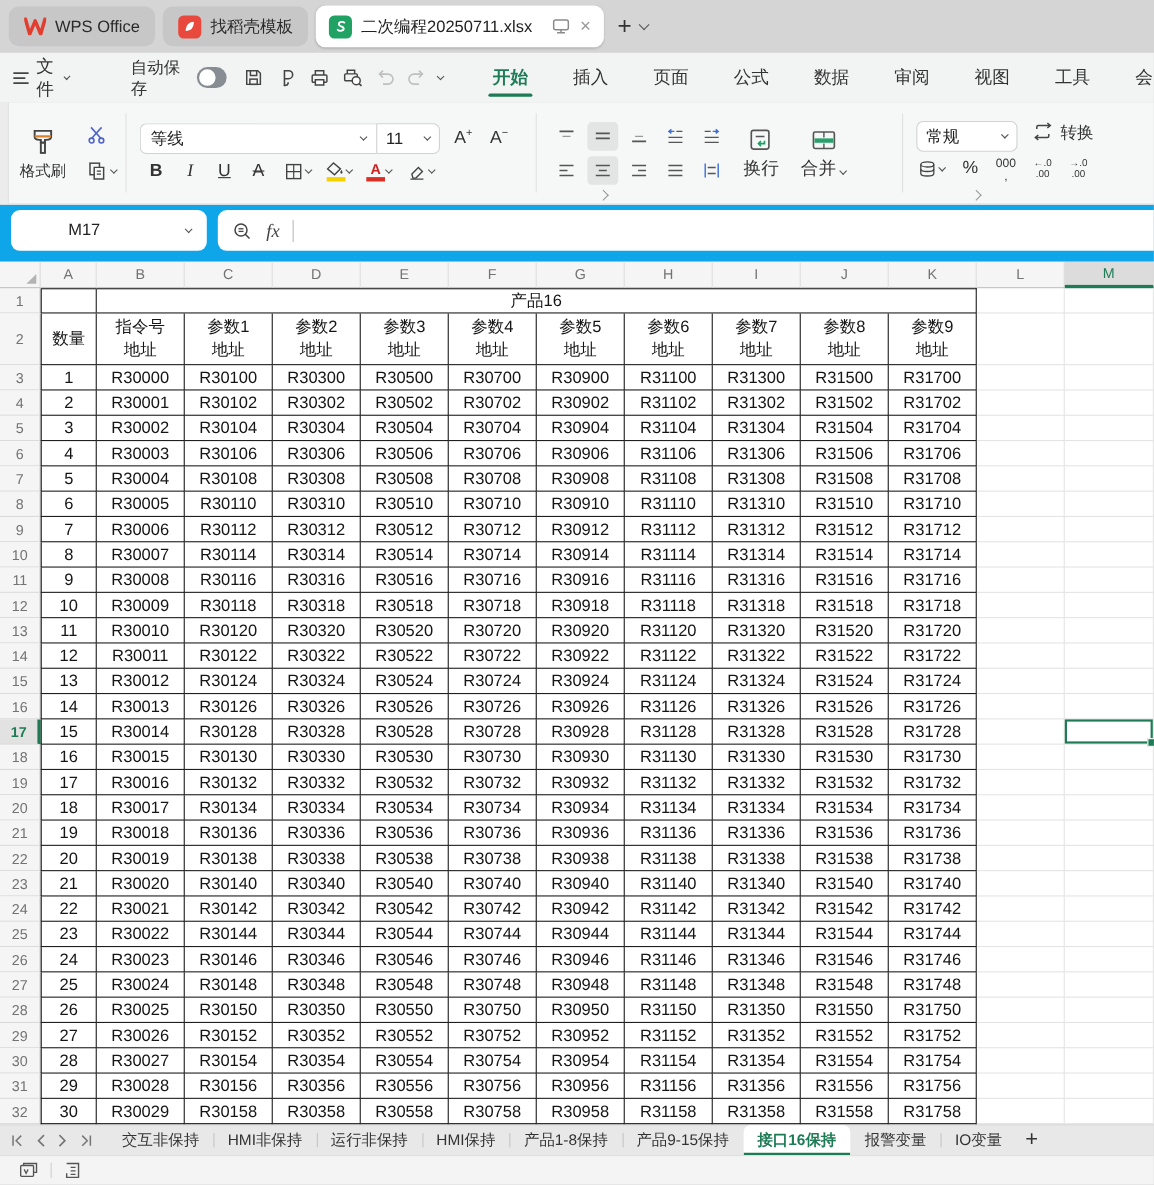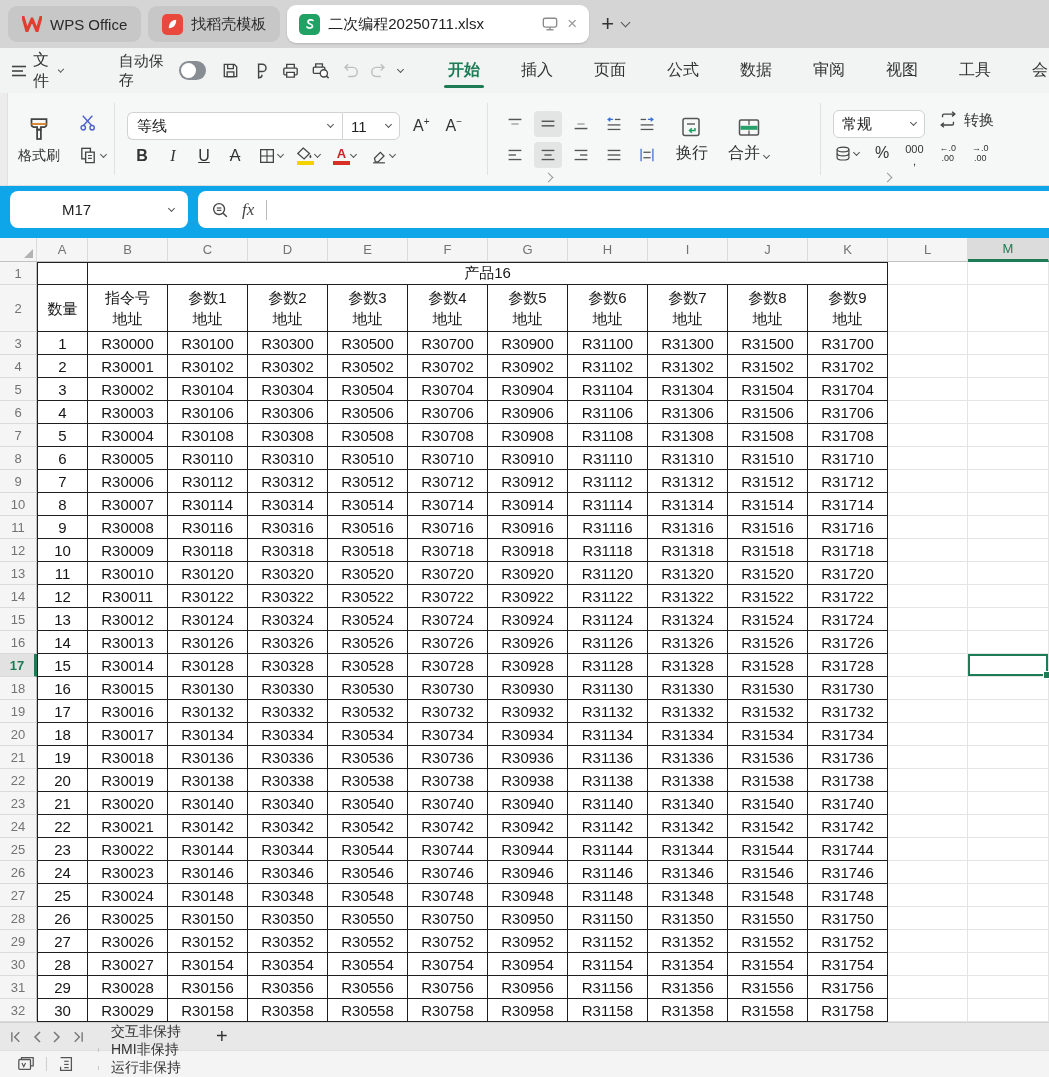--- a/index.html
+++ b/index.html
@@ -5,21 +5,21 @@
   * { margin:0; padding:0; box-sizing:border-box; }
   html,body { width:1049px; height:1077px; overflow:hidden;
     font-family:"Liberation Sans","DejaVu Sans",sans-serif; color:#222; background:#d5d5d5; }
   :root { --green:#1d7c55; --grid:#e4e4e4; --blk:#1f1f1f; }
 
   
   .titlebar{height:48px;background:#d5d5d5;display:flex;align-items:center;padding-left:8px;}
   .chip{height:36px;background:#c7c7c7;border-radius:9px;display:flex;align-items:center;
         padding:0 14px;margin-right:7px;font-size:15px;color:#2a2a2a;gap:8px;}
   .doctab{height:38px;background:#fff;border-radius:9px;display:flex;align-items:center;
-        padding:0 12px;margin-right:4px;font-size:15px;gap:8px;width:302px;box-shadow:0 1px 2px rgba(0,0,0,.15);}
+        padding:0 12px;margin-right:4px;font-size:15px;gap:8px;width:262px;box-shadow:0 1px 2px rgba(0,0,0,.15);}
   .doctab .lbl{flex:1;white-space:nowrap;overflow:hidden;}
   .sq{width:21px;height:21px;border-radius:5px;display:flex;align-items:center;justify-content:center;flex:none;}
   .plusbtn{font-size:22px;color:#333;padding:0 8px;line-height:1;}
   .chev{width:7px;height:7px;border-right:1.6px solid #555;border-bottom:1.6px solid #555;
         transform:rotate(45deg);display:inline-block;margin-top:-3px;}
   .chev.sm{width:5px;height:5px;}
 
   
   .menubar{height:45px;background:#f2f3f3;display:flex;align-items:center;font-size:16px;color:#333;}
   .mb-left{display:flex;align-items:center;gap:6px;padding:0 10px 0 12px;}
@@ -91,21 +91,21 @@
   .tb{border-right:1px solid var(--blk);border-bottom:1px solid var(--blk);}
   .bl{border-left:1px solid var(--blk);} .bt{border-top:1px solid var(--blk);}
   .hdr2{flex-direction:column;line-height:21px;}
   .selcell{position:relative;overflow:visible;}
   .selcell::after{content:'';position:absolute;inset:0;border:2px solid var(--green);}
   .selcell::before{content:'';position:absolute;right:-3px;bottom:-3px;width:6px;height:6px;background:var(--green);border:1px solid #fff;z-index:3;}
 
   
   .sheetbar{height:28px;background:#e8e8e8;border-top:1px solid #d0d0d0;display:flex;align-items:stretch;font-size:14px;color:#333;}
   .navs{display:flex;align-items:center;gap:10px;padding:0 14px 0 10px;}
-  .tabs-list{display:flex;align-items:stretch;flex-direction:column;}
+  .tabs-list{display:flex;align-items:stretch;}
   .stab{display:flex;align-items:center;padding:0 13px;position:relative;white-space:nowrap;}
   .stab:not(.active)+.stab:not(.active)::before{content:'';position:absolute;left:0;top:7px;bottom:7px;width:1px;background:#c5c5c5;}
   .stab.active{background:#fff;color:var(--green);font-weight:bold;border-radius:6px 6px 0 0;
        box-shadow:inset 0 -2px 0 var(--green);}
   .addsheet{display:flex;align-items:center;font-size:20px;color:#333;padding:0 8px;}
 
   
   .statusbar{height:27px;background:#f4f4f4;border-top:1px solid #e0e0e0;display:flex;align-items:center;gap:10px;padding-left:16px;}
   .sdiv{width:1px;height:14px;background:#cfcfcf;}
 

